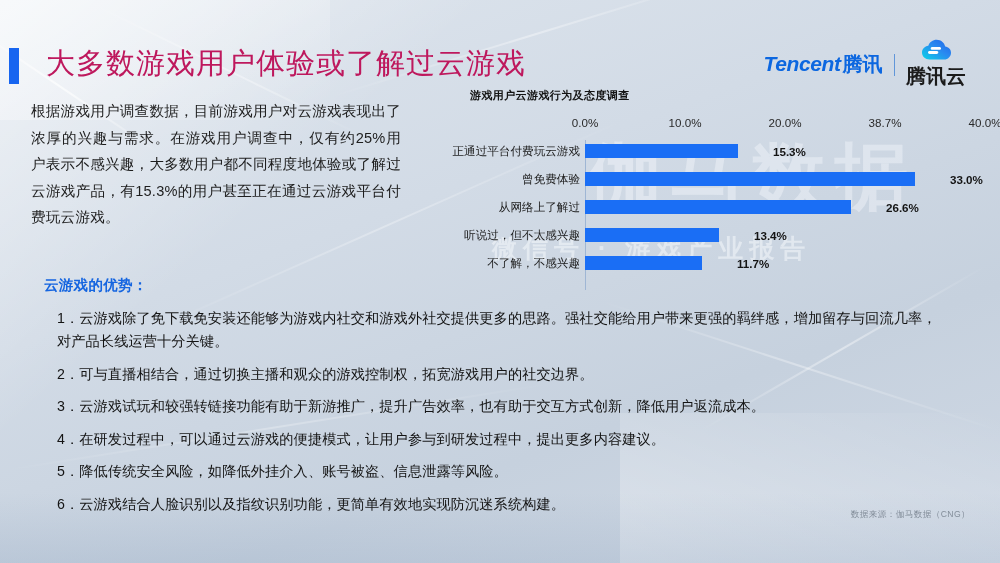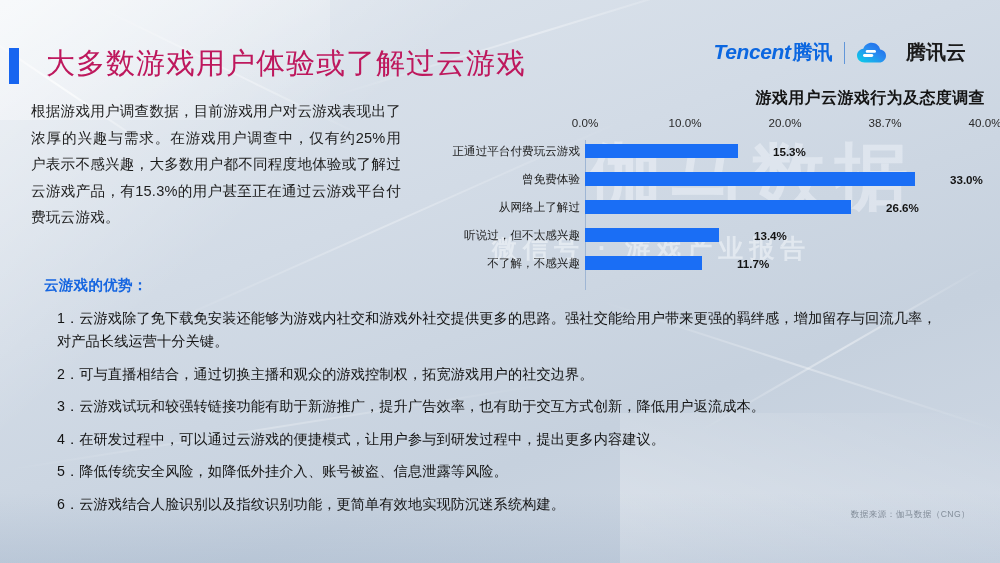--- a/index.html
+++ b/index.html
@@ -37,21 +37,21 @@
   #brand{
     position:absolute; right:34px; top:39px;
     display:flex; align-items:center; gap:11px;
   }
   #brand-tencent{
     font-size:21px; font-weight:bold; font-style:italic;
     color:#0c67e0; letter-spacing:-.4px;
   }
   #brand-tencent-cn{ font-size:20px; font-weight:bold; color:#0c67e0; font-style:normal; margin-left:2px;}
   #brand-divider{ width:1.5px; height:22px; background:#3b7fd4; opacity:.75; }
-  #brand-cloud-wrap{ display:flex; align-items:center; gap:20px; }
+  #brand-cloud-wrap{ display:flex; align-items:center; gap:2px;flex-direction:column; }
   #brand-cloud-cn{ font-size:20px; font-weight:bold; color:#1b1b1b; }
 
   
   #intro{
     position:absolute; left:31px; top:98px; width:370px;
     font-size:14.6px; line-height:26.5px; color:#1d1d1d;
     text-align:justify; letter-spacing:.2px;
   }
 
   
@@ -66,21 +66,21 @@
   .adv-item{
     font-size:14.2px; line-height:23px; color:#141414;
     margin-bottom:9.5px; letter-spacing:.1px;
   }
 
   
   #chart{
     position:absolute; left:440px; top:88px; width:545px; height:200px;
   }
   #chart-title{
-    text-align:right; font-size:16px; font-weight:bold;
+    text-align:left; font-size:11px; font-weight:bold;
     color:#141414; letter-spacing:.4px; padding-left:30px;
   }
   #plot{
     position:absolute; left:0; top:28px; width:545px; height:170px;
   }
   
   #axis-row{
     position:absolute; left:0; top:0; width:100%; height:20px;
   }
   .axis-tick{

